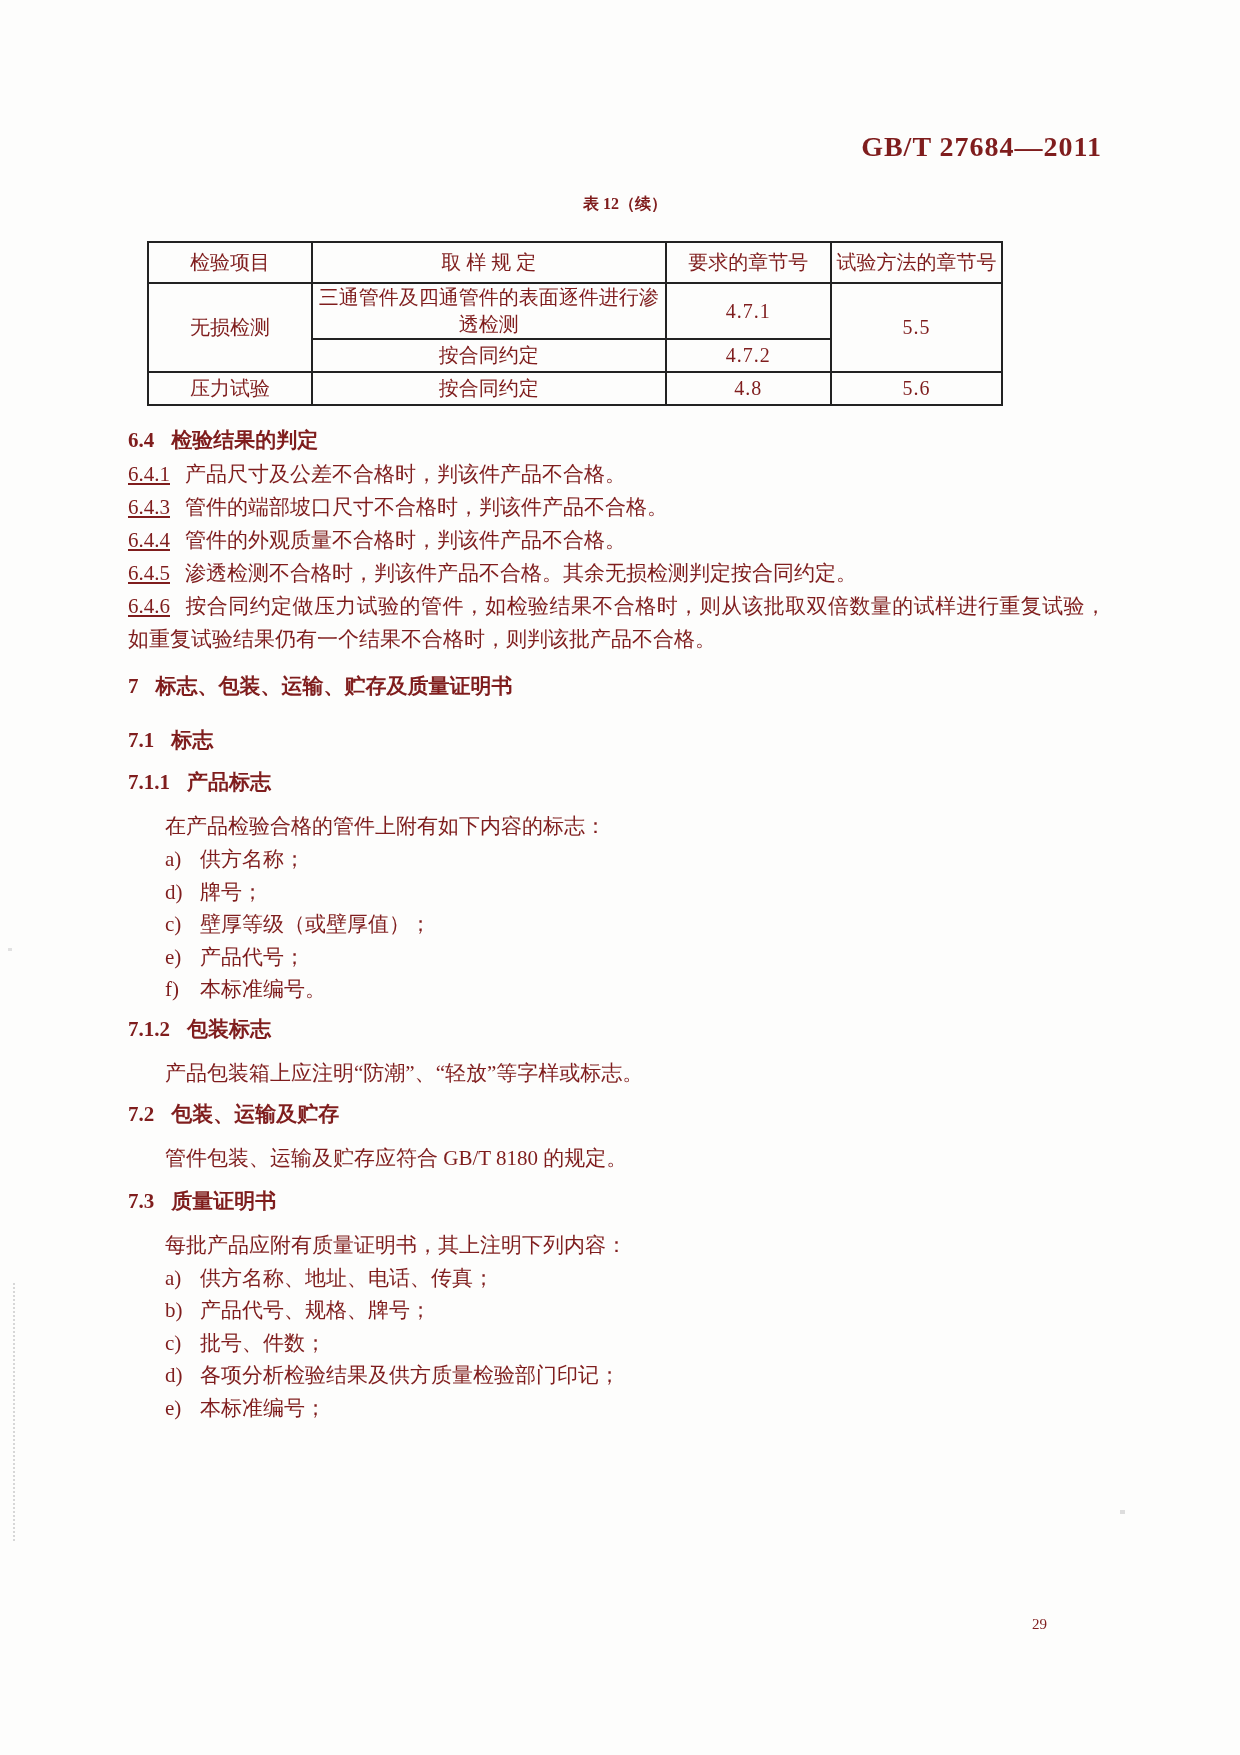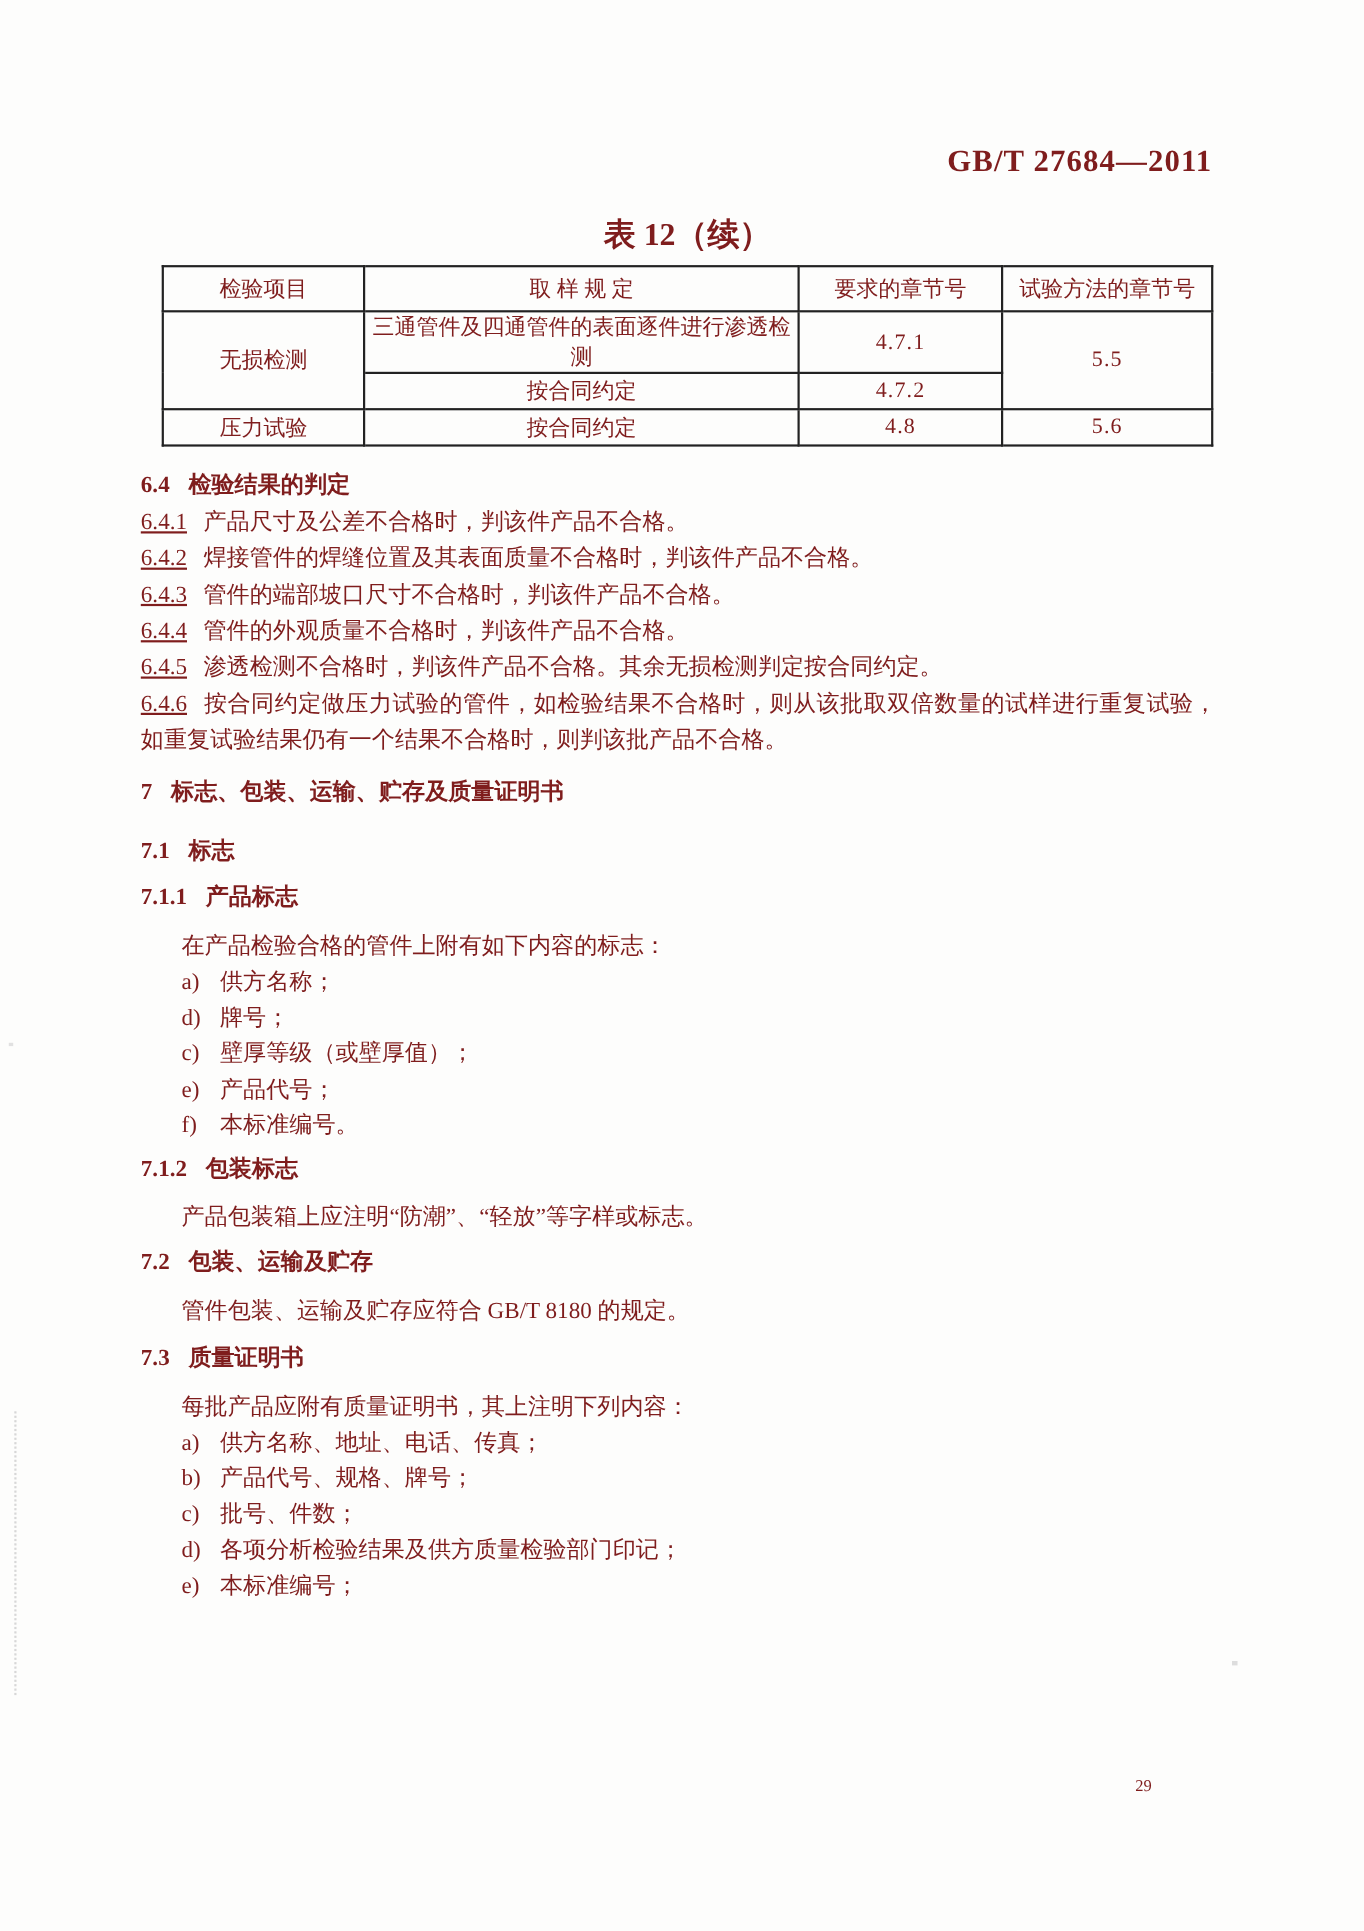--- a/index.html
+++ b/index.html
@@ -9,24 +9,24 @@
     overflow:hidden;
   }
   
   .doc-number {
     position:absolute; top:131px; right:138px;
     font-size:28px; font-weight:700; letter-spacing:1px;
   }
   
   .table-title {
     position:absolute; top:194px; left:147px; width:956px;
-    text-align:center; font-size:29px; font-weight:700;
+    text-align:center; font-size:16px; font-weight:700;
   }
   table.spec {
-    position:absolute; top:241px; left:147px; width:956px;
+    position:absolute; top:241px; left:147px; width:856px;
     border-collapse:collapse; table-layout:fixed;
     font-size:20px;
   }
   table.spec th, table.spec td {
     border:2px solid #222; text-align:center; vertical-align:middle;
     padding:0 4px; font-weight:400;
   }
   table.spec th { height:39px; font-size:20px; }
   table.spec td { height:31px; }
   col.c1 { width:19.2%; } col.c2 { width:41.4%; } col.c3 { width:19.4%; } col.c4 { width:20%; }
@@ -107,21 +107,20 @@
   </table>
 
   <div class="content">
 
     <p class="clause-head sec64">
       <span class="c-num">6.4</span><span>检验结果的判定</span>
     </p>
 
     <div class="clauses">
       <p class="clause-p"><span class="c-num">6.4.1</span><span>产品尺寸及公差不合格时，判该件产品不合格。</span></p>
-      <p class="clause-p"><span class="c-num">6.4.2</span><span>焊接管件的焊缝位置及其表面质量不合格时，判该件产品不合格。</span></p>
       <p class="clause-p"><span class="c-num">6.4.3</span><span>管件的端部坡口尺寸不合格时，判该件产品不合格。</span></p>
       <p class="clause-p"><span class="c-num">6.4.4</span><span>管件的外观质量不合格时，判该件产品不合格。</span></p>
       <p class="clause-p"><span class="c-num">6.4.5</span><span>渗透检测不合格时，判该件产品不合格。其余无损检测判定按合同约定。</span></p>
       <p class="clause-p"><span class="c-num">6.4.6</span><span>按合同约定做压力试验的管件，如检验结果不合格时，则从该批取双倍数量的试样进行重复试验，如重复试验结果仍有一个结果不合格时，则判该批产品不合格。</span></p>
     </div>
 
     <p class="clause-head h-7">
       <span class="c-num">7</span><span>标志、包装、运输、贮存及质量证明书</span>
     </p>
 

